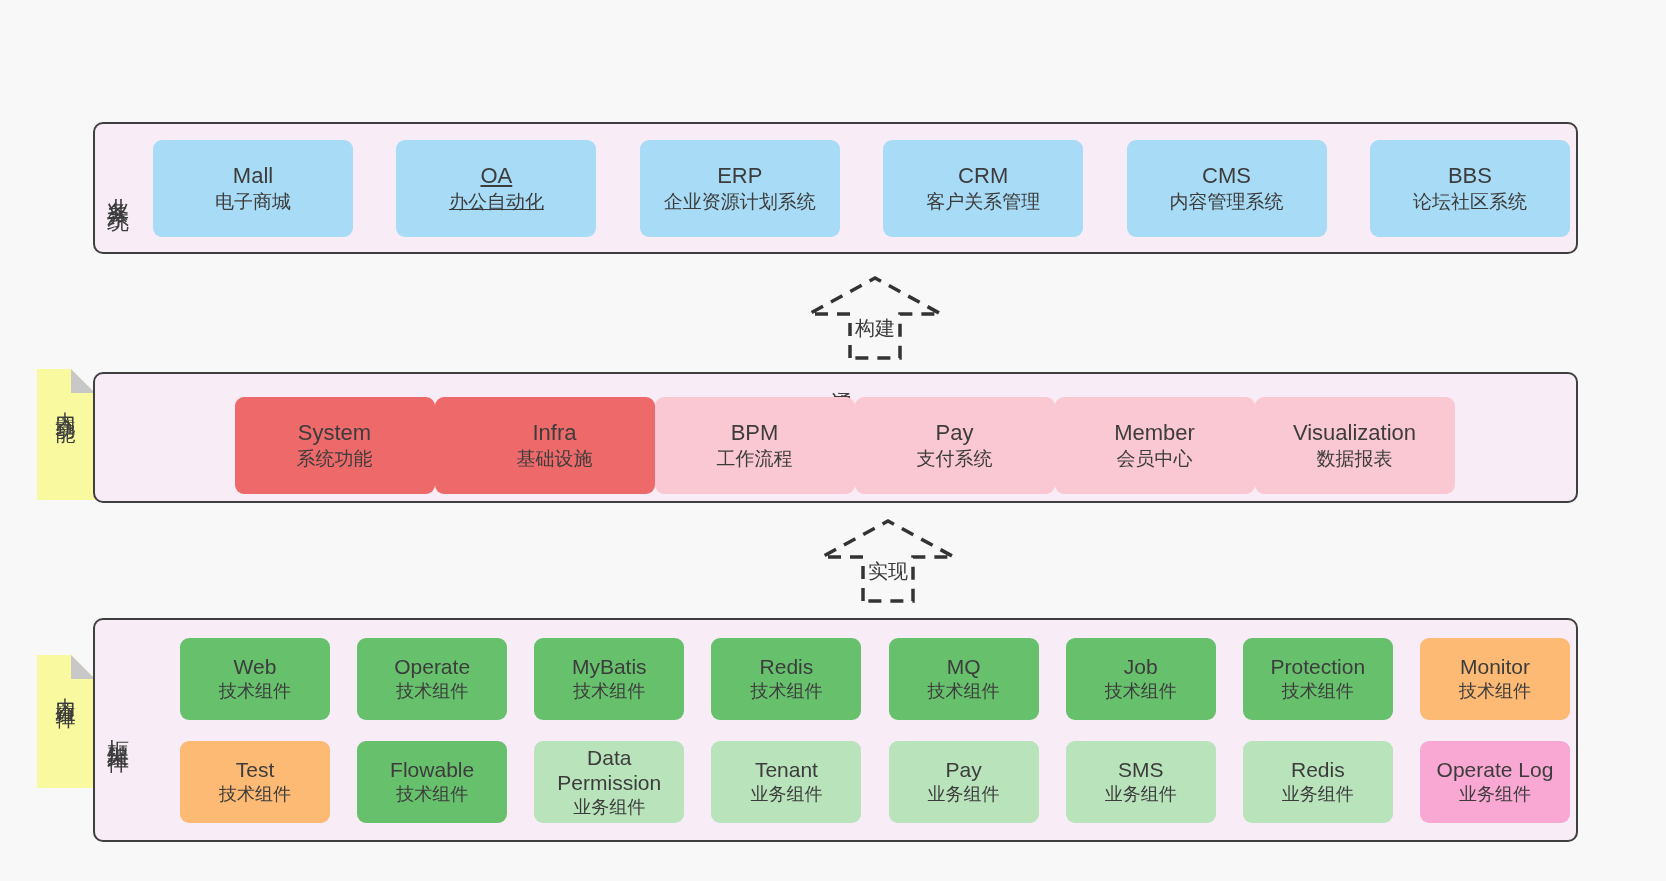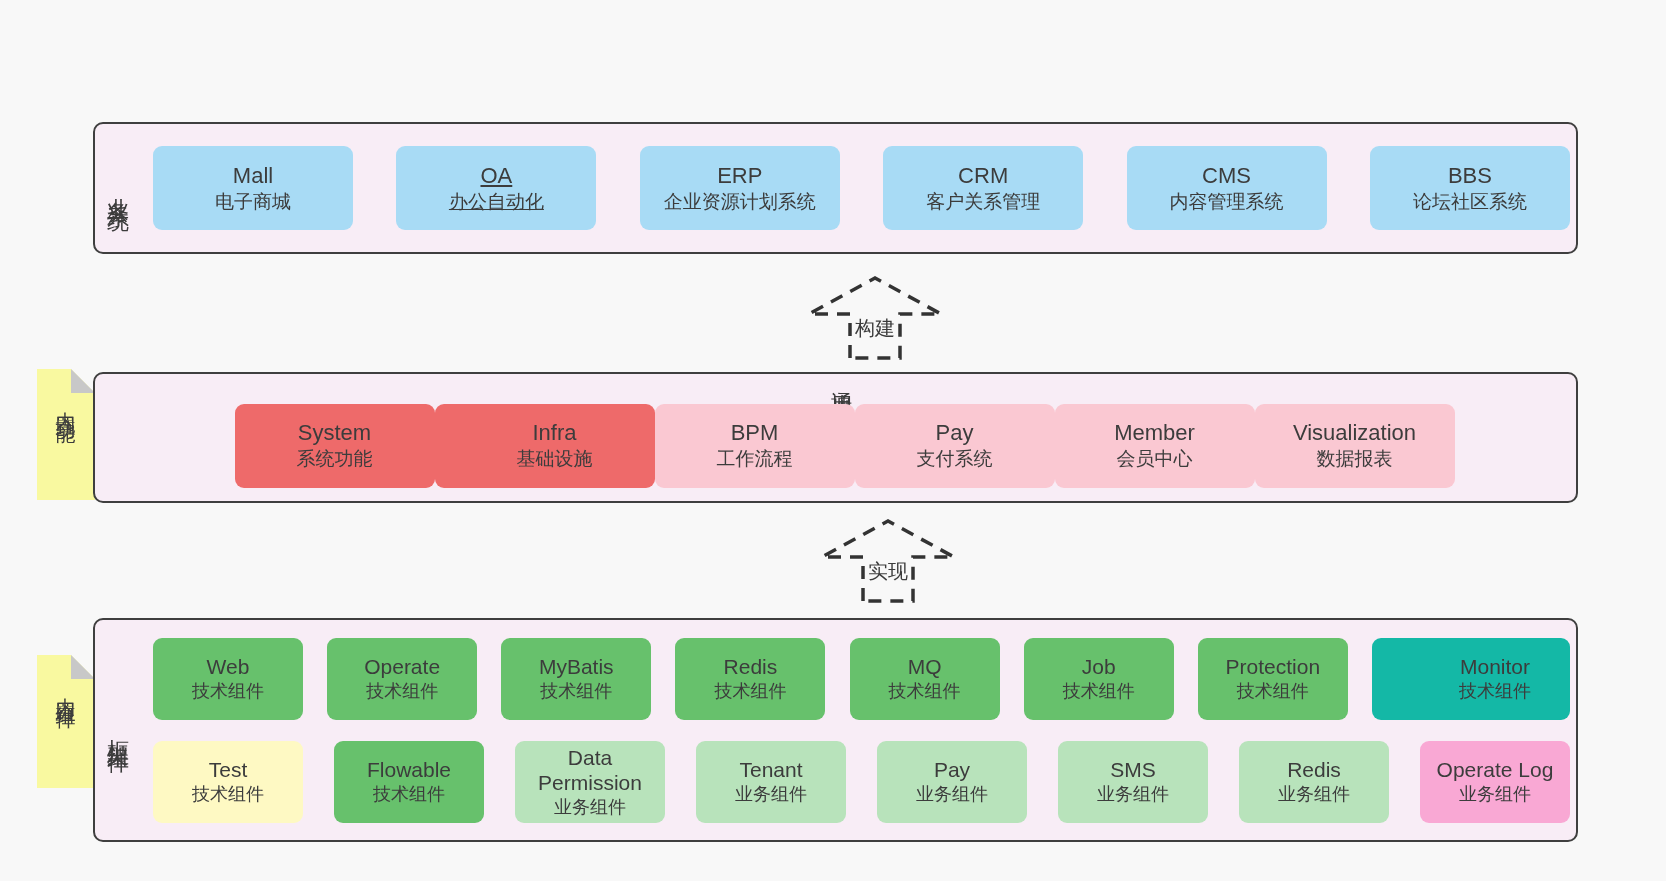--- a/index.html
+++ b/index.html
@@ -36,21 +36,21 @@
     writing-mode:vertical-lr;text-orientation:upright;
     font-size:22px;line-height:1;letter-spacing:4px;margin-left:12px;
     flex:0 0 auto;
   }
   .boxes-area{
     flex:1;margin-left:24px;margin-right:6px;
     display:flex;flex-direction:column;justify-content:center;gap:21px;
   }
   .box-row{display:flex;justify-content:space-between;}
   .box{
-    height:84px;border-radius:9px;
+    height:97px;border-radius:9px;
     display:flex;flex-direction:column;align-items:center;justify-content:center;
     text-align:center;
   }
   .row6 .box{width:200px;}
   .row8 .box{width:150px;height:82px;}
   .box .t{font-size:22px;line-height:27px;}
   .box .s{font-size:19px;line-height:26px;}
   .row8 .box .t{font-size:21px;line-height:25px;}
   .row8 .box .s{font-size:18px;line-height:24px;}
   
@@ -146,21 +146,21 @@
   </div>
 </section>
 
 <div class="arrow" id="arrow-implement">
   <svg viewBox="0 0 136 84">
     <polygon points="43,82 43,38 2,38 68,2 134,38 93,38 93,82" fill="#f8f8f8" stroke="#333333" stroke-width="3.5" stroke-dasharray="13 9" stroke-linejoin="miter"></polygon>
   </svg>
   <div class="alabel">实现</div>
 </div>
 
-<section class="panel" id="panel-components" style="background-color: rgb(248, 237, 246);">
+<section class="panel" id="panel-components" style="background-color: rgb(248, 237, 246); gap: 27px;">
   <div class="vlabel">框架组件</div>
   <div class="boxes-area">
     <div class="box-row row8">
       <div class="box" style="background-color: rgb(103, 193, 108);">
         <div class="t">Web</div>
         <div class="s">技术组件</div>
       </div>
       <div class="box" style="background-color: rgb(103, 193, 108);">
         <div class="t">Operate</div>
         <div class="s">技术组件</div>
@@ -178,27 +178,27 @@
         <div class="s">技术组件</div>
       </div>
       <div class="box" style="background-color: rgb(103, 193, 108);">
         <div class="t">Job</div>
         <div class="s">技术组件</div>
       </div>
       <div class="box" style="background-color: rgb(103, 193, 108);">
         <div class="t">Protection</div>
         <div class="s">技术组件</div>
       </div>
-      <div class="box" style="background-color: #14b8a6; padding-left: 48px;">
+      <div class="box" style="background-color: #fdba74;">
         <div class="t">Monitor</div>
         <div class="s">技术组件</div>
       </div>
     </div>
     <div class="box-row row8">
-      <div class="box" style="background-color: #fef9c3;">
+      <div class="box" style="background-color: #fdba74;">
         <div class="t">Test</div>
         <div class="s">技术组件</div>
       </div>
       <div class="box" style="background-color: rgb(103, 193, 108);">
         <div class="t">Flowable</div>
         <div class="s">技术组件</div>
       </div>
       <div class="box" style="background-color: rgb(184, 227, 187);">
         <div class="t">Data Permission</div>
         <div class="s">业务组件</div>

